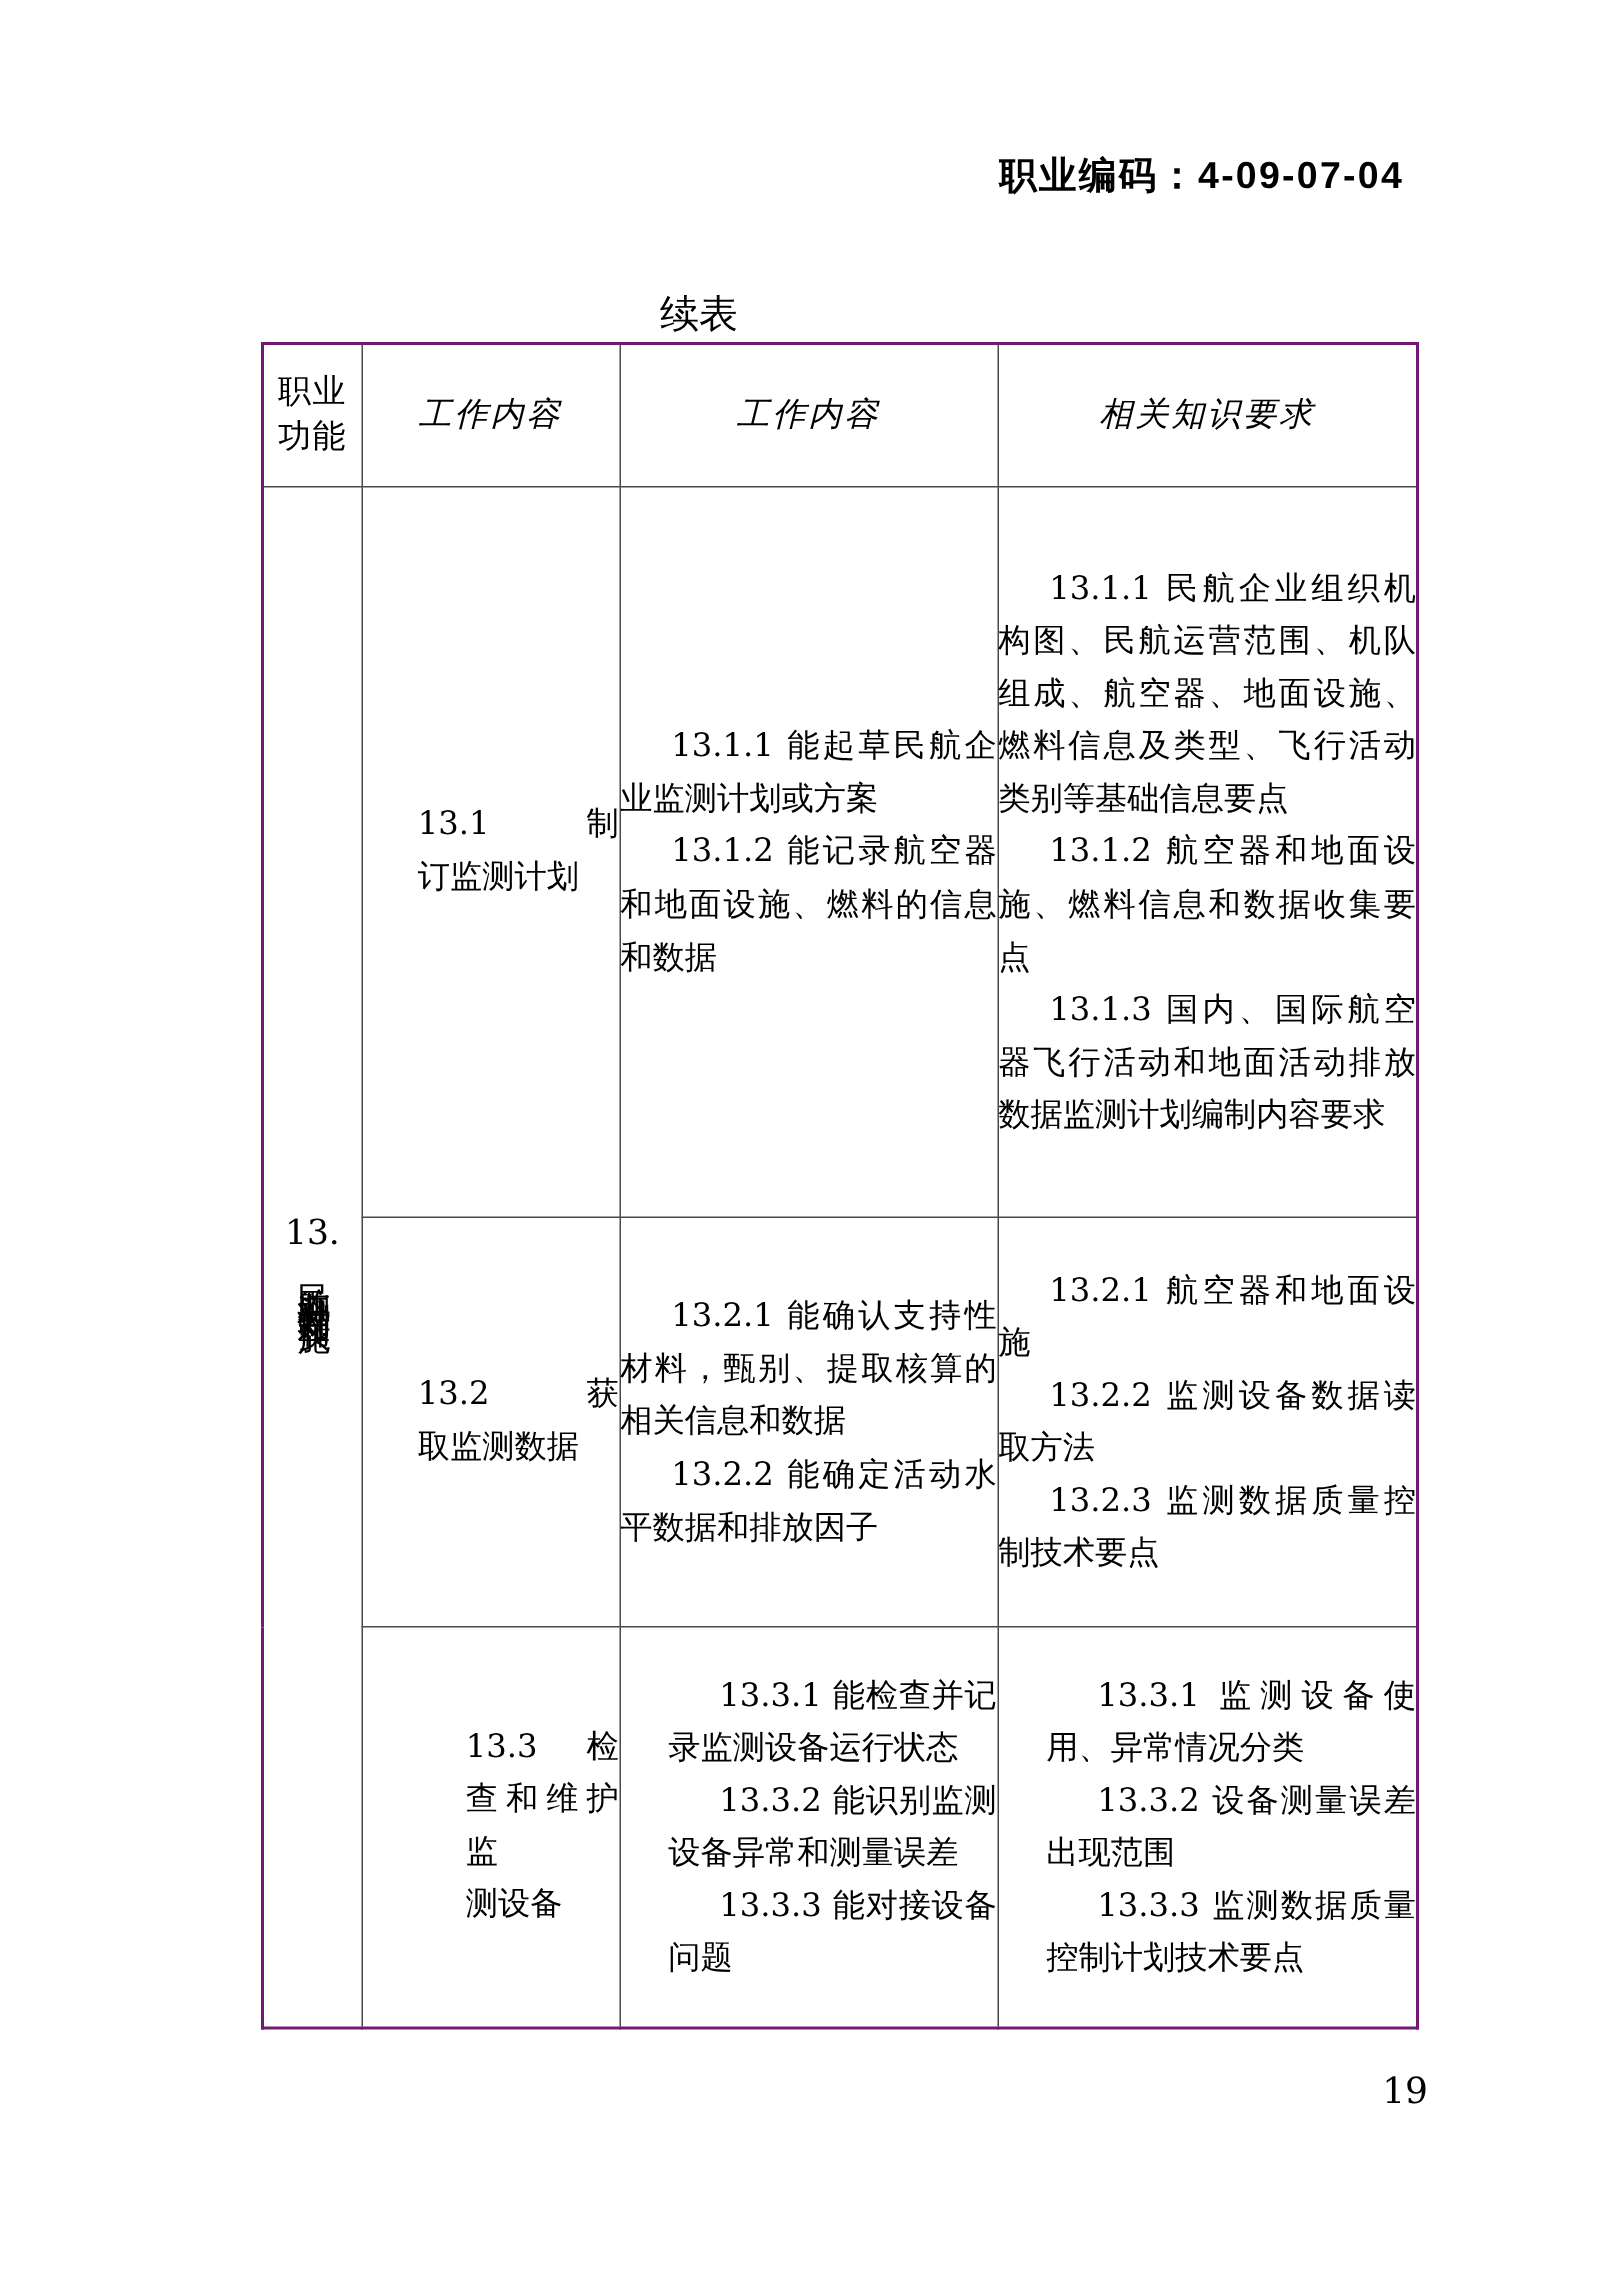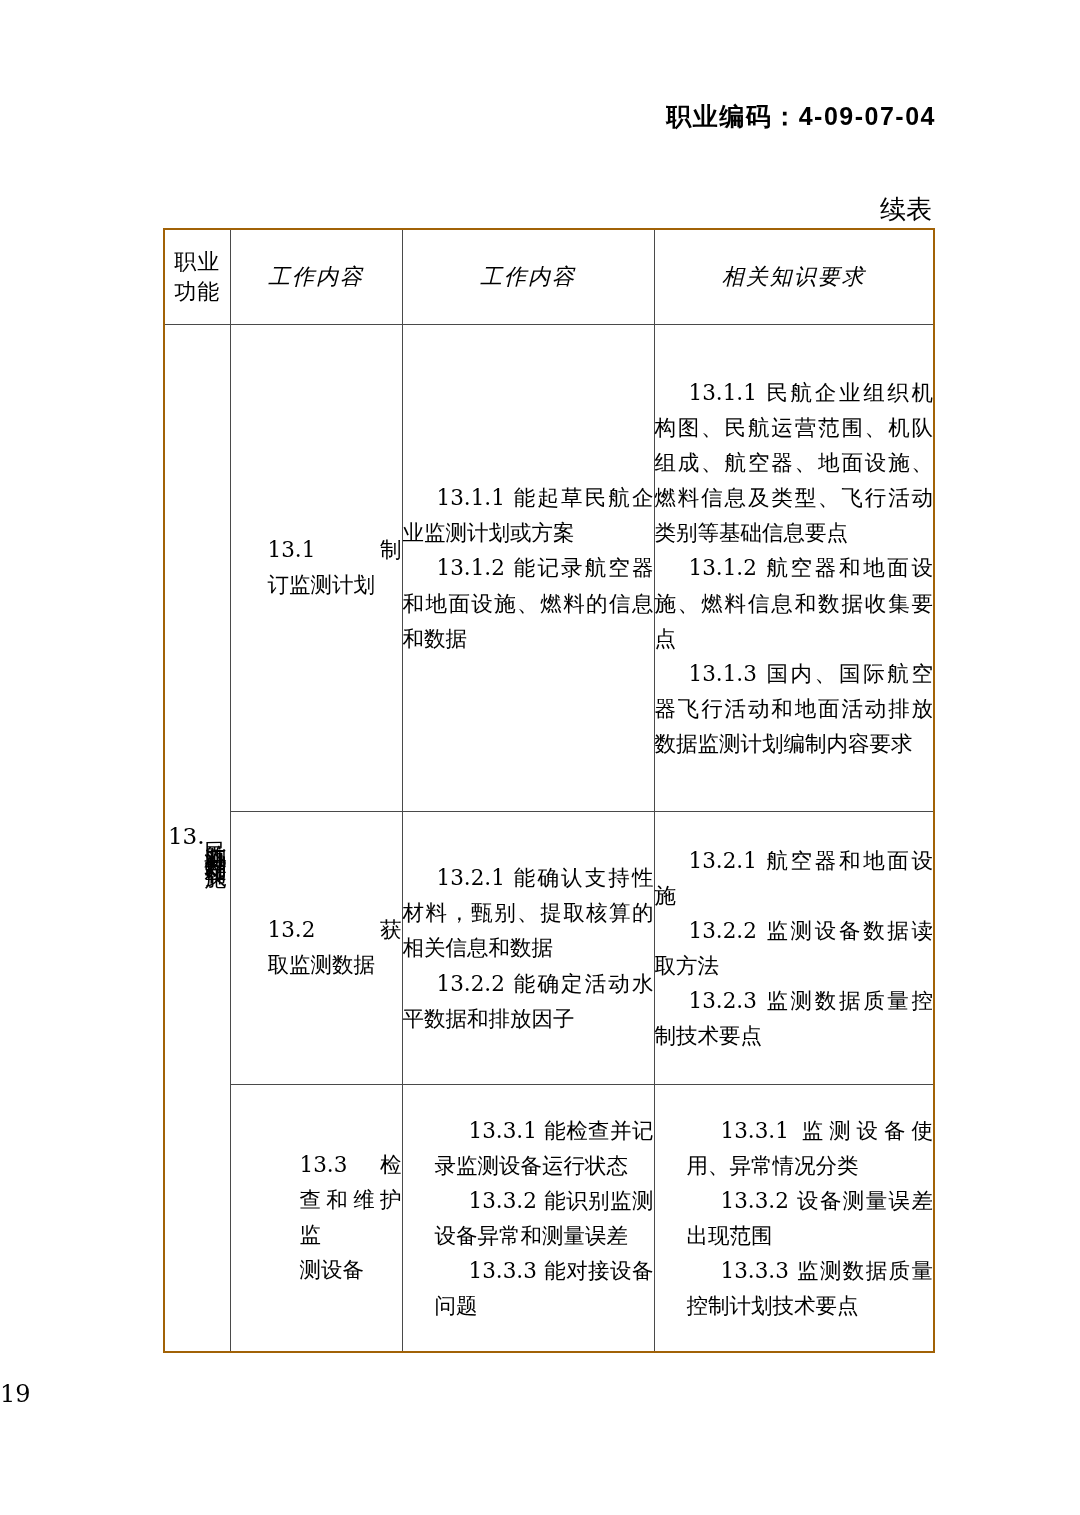--- a/index.html
+++ b/index.html
@@ -38,34 +38,34 @@
     font-family: "Liberation Sans", "DejaVu Sans", sans-serif;
     letter-spacing: 1.5px;
   }
 
   
   .续表 {
     position: absolute;
     top: 192px;
     left: 0;
     right: 148px;
-    text-align: right;
+    text-align: center;
     font-size: 26px;
     font-family: "DejaVu Serif", "Liberation Serif", serif;
   }
 
   
   table.skills {
     position: absolute;
-    left: 163px;
+    left: 174px;
     top: 228px;
     width: 770px;
     border-collapse: collapse;
     table-layout: fixed;
-    border: 2px solid #a16207;
+    border: 2px solid #701a75;
   }
   table.skills td {
     border: 1px solid #4a4a4a;
     vertical-align: middle;
     padding: 0;
     font-size: 21.5px;
     line-height: 1.62;
   }
 
   col.c1 { width: 66px; }
@@ -91,21 +91,21 @@
     font-style: italic;
   }
 
   
   td.func-cell {
     text-align: center;
     vertical-align: middle;
   }
   .vert-wrap {
     display: flex;
-    flex-direction: row;
+    flex-direction: column;
     align-items: center;
     justify-content: center;
     height: 100%;
     line-height: 1.0;
   }
   .vert-num {
     font-size: 23px;
     display: block;
     margin-bottom: 4px;
     letter-spacing: 0;
@@ -157,20 +157,21 @@
   tr.r1 td { height: 486px; }
   tr.r2 td { height: 272px; }
   tr.r3 td { height: 266px; padding-left: 32px; }
 
   
   .folio {
     position: absolute;
     top: 1380px;
     left: 0;
     right: 128px;
+    text-align: right;
     font-size: 24px;
     font-family: "DejaVu Serif", "Liberation Serif", serif;
   }
 </style>
 </head>
 <body>
 
 <div class="page">
 
   <div class="running-head">

